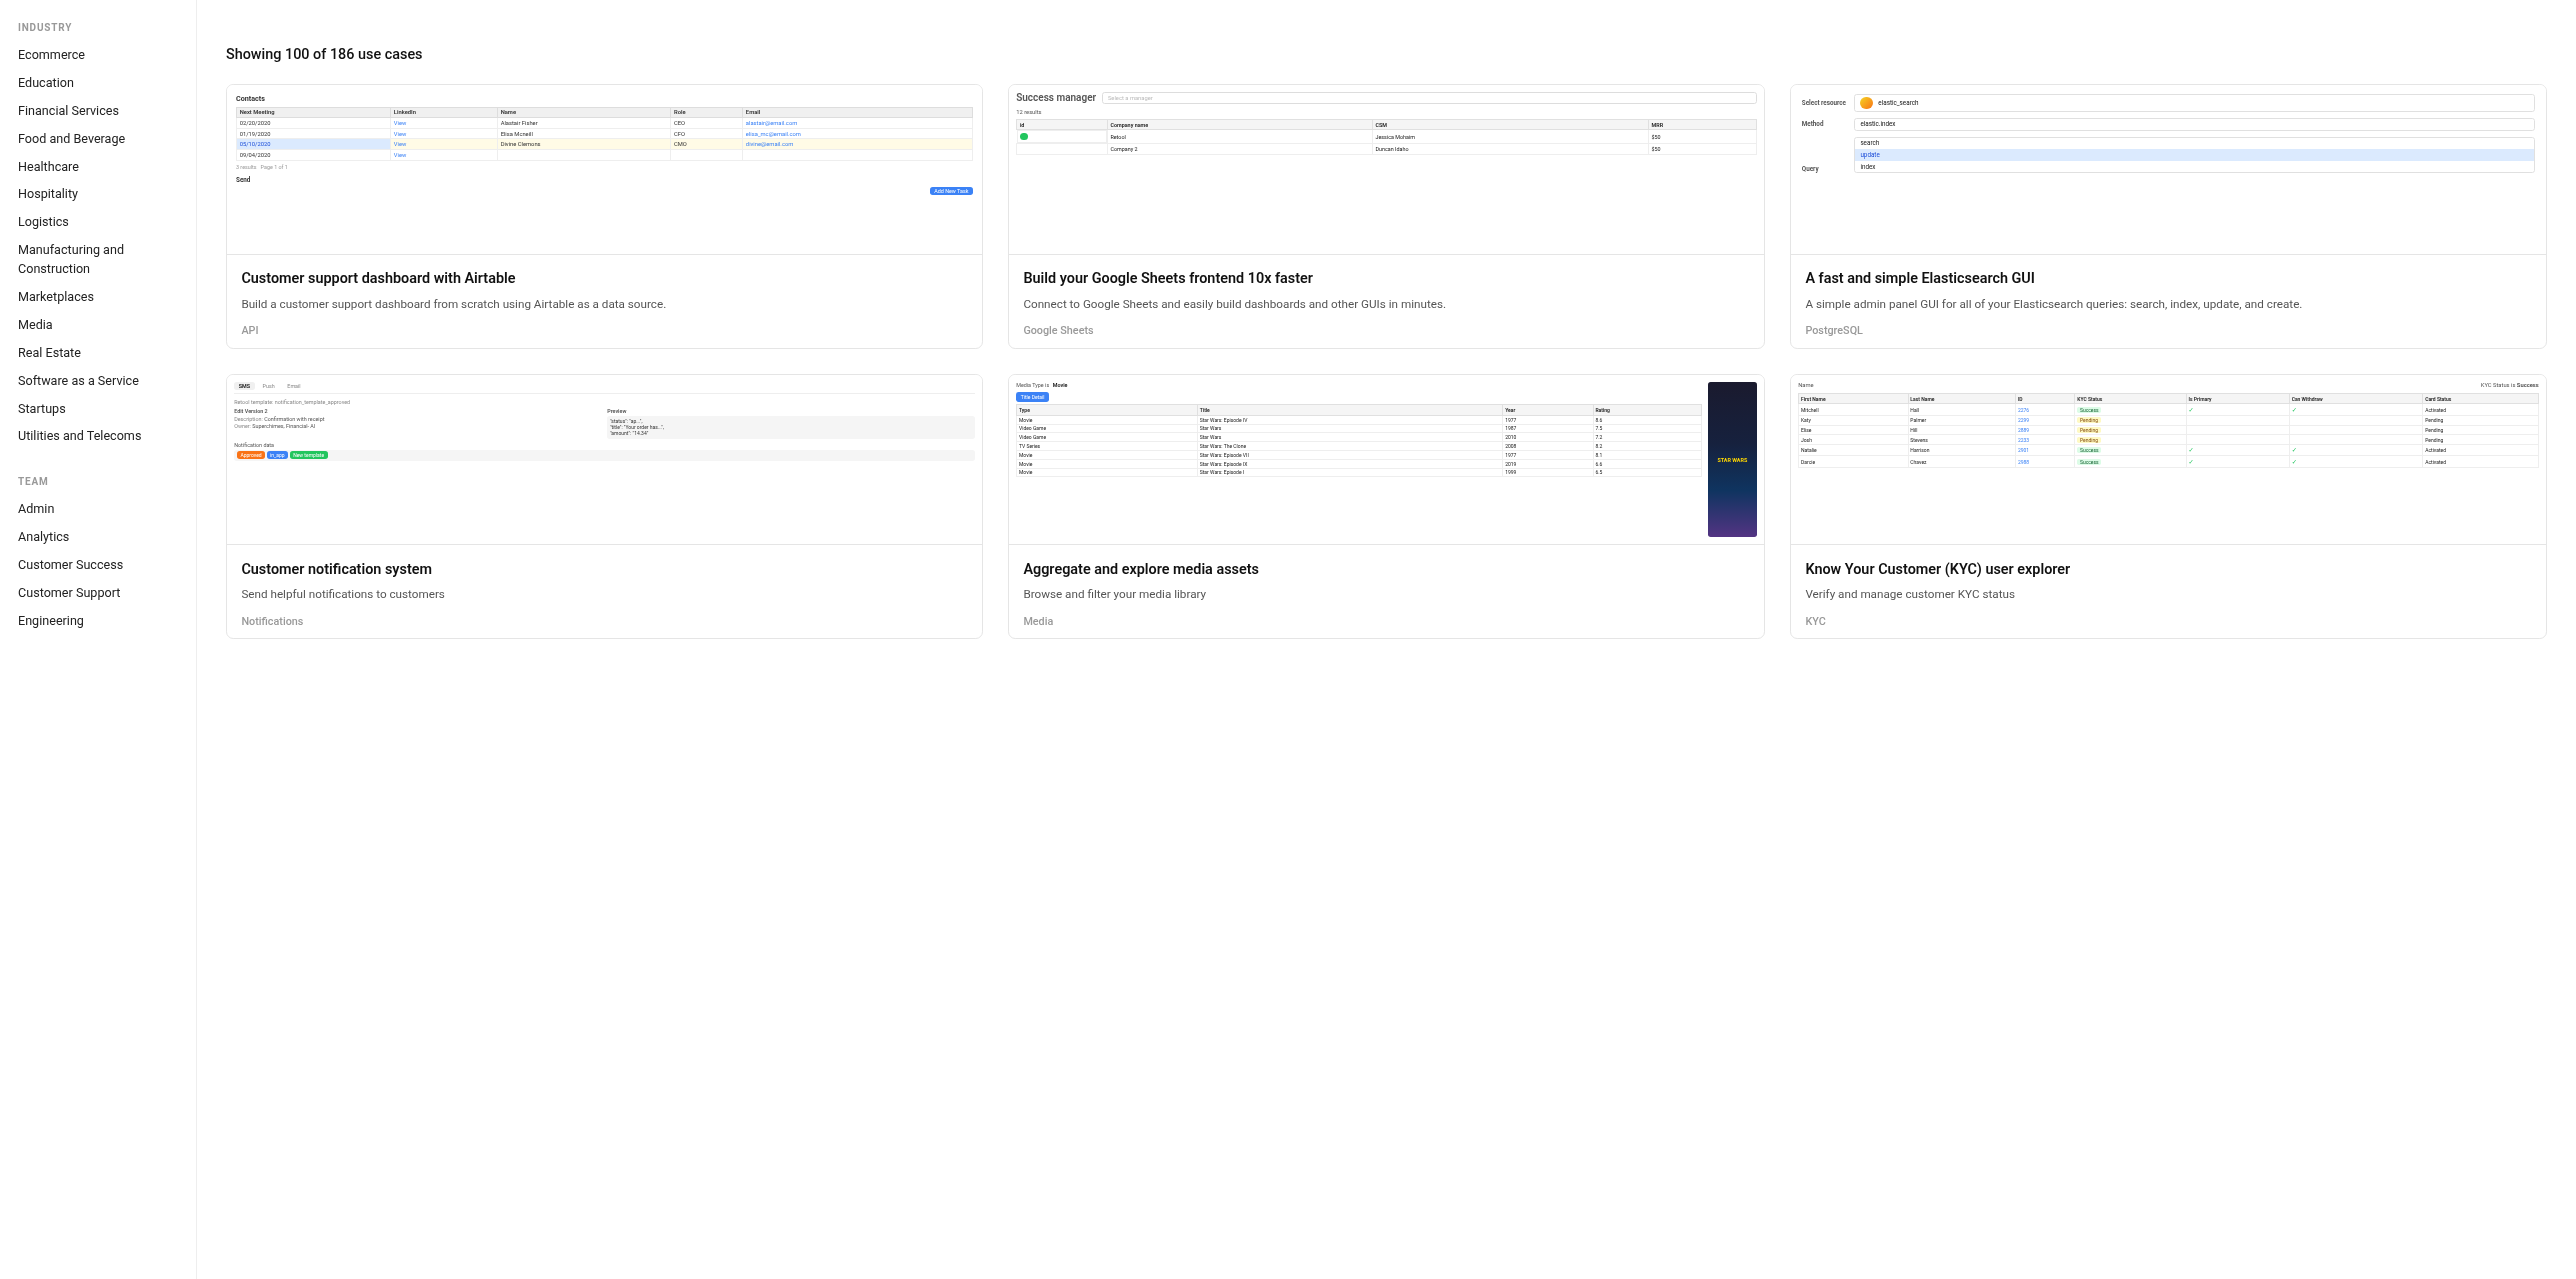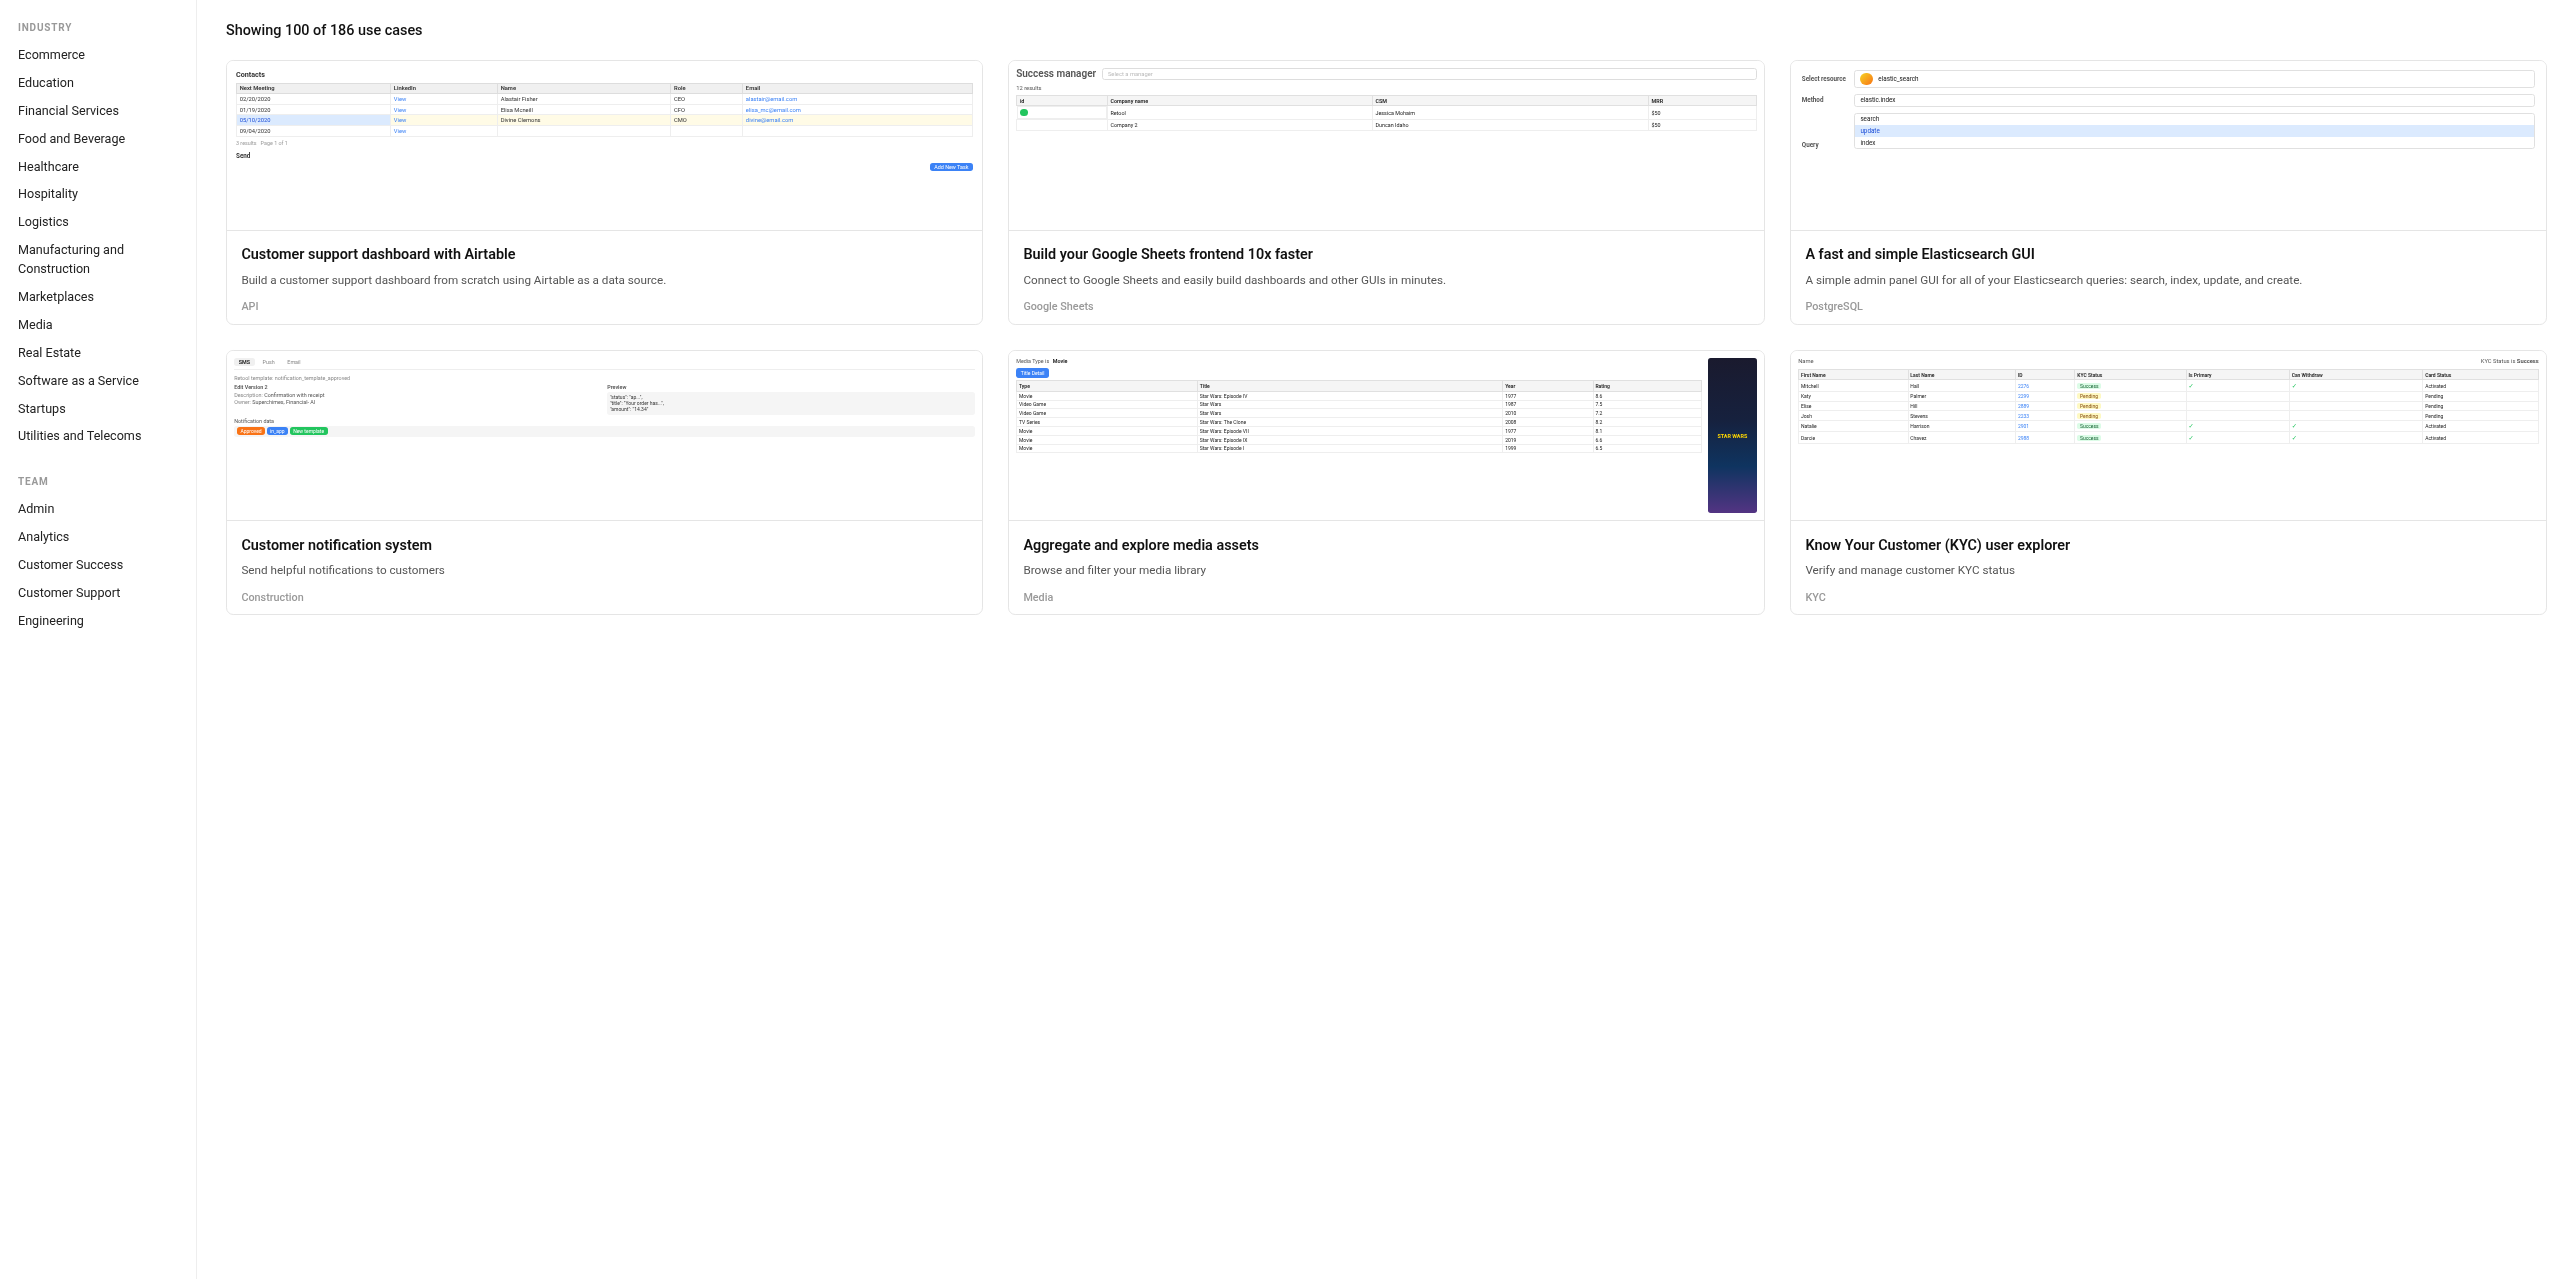--- a/index.html
+++ b/index.html
@@ -43,20 +43,21 @@
     
     .main {
       flex: 1;
       padding: 21.5px 29px;
     }
     .showing-label {
       font-size: 14.4px;
       font-weight: 500;
       color: #111;
       margin-bottom: 21.5px;
+      margin-top: 24px;
     }
     .cards-grid {
       display: grid;
       grid-template-columns: repeat(3, 1fr);
       gap: 25px;
     }
     .card {
       border: 0.9px solid #e5e5e5;
       border-radius: 7.2px;
       overflow: hidden;
@@ -600,21 +601,21 @@
             </div>
             <div style="font-size:5.4px;color:#555;margin-bottom:1.8px;">Notification data</div>
             <div style="font-size:5px;color:#888;background:#f5f5f5;border-radius:2.7px;padding:2.7px;">
               <div><span class="thumb-notif-badge">Approved</span> <span class="thumb-notif-badge-blue">in_app</span> <span class="thumb-notif-badge-green">New template</span></div>
             </div>
           </div>
         </div>
         <div class="card-body">
           <div class="card-title">Customer notification system</div>
           <div class="card-desc">Send helpful notifications to customers</div>
-          <div class="card-tag">Construction</div>
+          <div class="card-tag">Notifications</div>
         </div>
       </div>
 
       <div class="card">
         <div class="card-thumb">
           <div class="thumb-media">
             <div class="thumb-media-table-side">
               <div style="display:flex;align-items:center;gap:3.6px;margin-bottom:3.6px;">
                 <span style="font-size:5.4px;color:#555;">Media Type is</span>
                 <span style="font-size:5.4px;color:#111;font-weight:600;">Movie</span>

